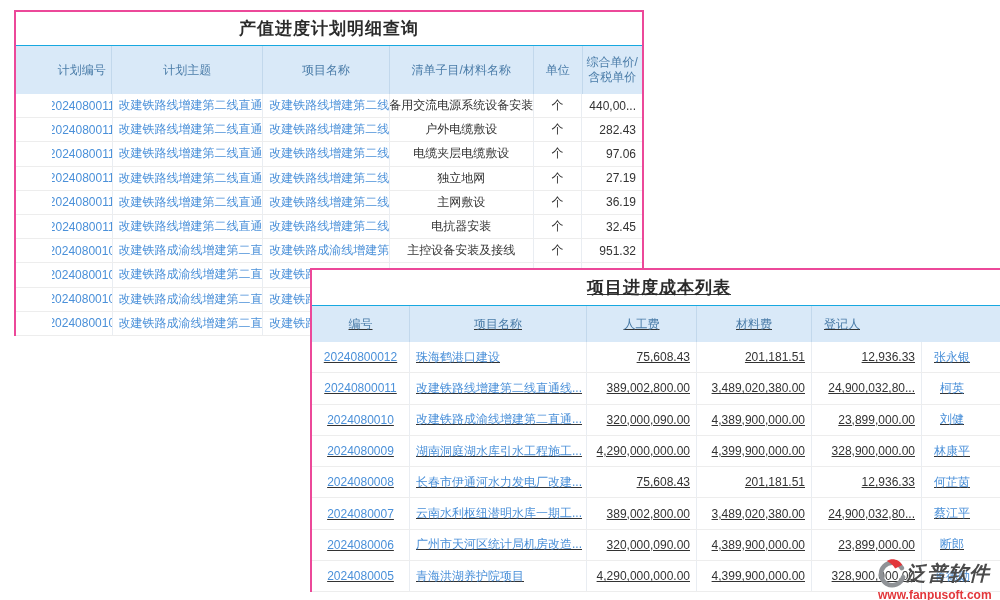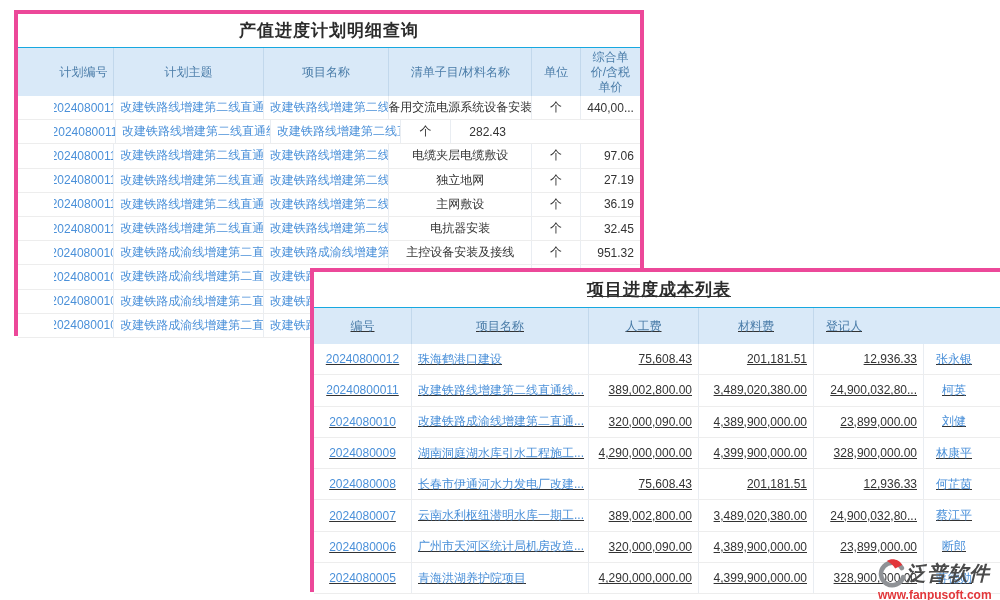--- a/index.html
+++ b/index.html
@@ -3,21 +3,21 @@
 <meta charset="utf-8">
 <style>
   html,body{margin:0;padding:0;}
   body{
     width:1000px;height:600px;background:#ffffff;
     font-family:"Liberation Sans","DejaVu Sans",sans-serif;
     color:#333;overflow:hidden;position:relative;
   }
   .panel{
     position:absolute;background:#fff;
-    border:4px solid #ec4899;box-sizing:border-box;
+    border:2px solid #ec4899;box-sizing:border-box;
   }
   .panel-top{left:14px;top:10px;width:630px;height:326px;z-index:1;}
   .panel-bottom{left:310px;top:268px;width:698px;height:324px;z-index:2;text-decoration:underline;}
   .panel-title{
     text-align:center;font-weight:bold;color:#2b2b2b;
     border-bottom:1px solid #17a8e0;box-sizing:border-box;
     font-size:17px;letter-spacing:1px;
   }
   .panel-top .panel-title{height:34px;line-height:33px;}
   .panel-bottom .panel-title{height:36px;line-height:35px;}
@@ -85,20 +85,21 @@
         <div class="cell c3 link">改建铁路线增建第二线直通线</div>
         <div class="cell c4 center">备用交流电源系统设备安装</div>
         <div class="cell c5 center">个</div>
         <div class="cell c6 right">440,00...</div>
       </div>
 
       <div class="trow">
         <div class="cell c1 center link">2024080011</div>
         <div class="cell c2 link">改建铁路线增建第二线直通线</div>
         <div class="cell c3 link">改建铁路线增建第二线直通线</div>
+        <div class="cell c4 center">户外电缆敷设</div>
         <div class="cell c5 center">个</div>
         <div class="cell c6 right">282.43</div>
       </div>
 
       <div class="trow">
         <div class="cell c1 center link">2024080011</div>
         <div class="cell c2 link">改建铁路线增建第二线直通线</div>
         <div class="cell c3 link">改建铁路线增建第二线直通线</div>
         <div class="cell c4 center">电缆夹层电缆敷设</div>
         <div class="cell c5 center">个</div>

